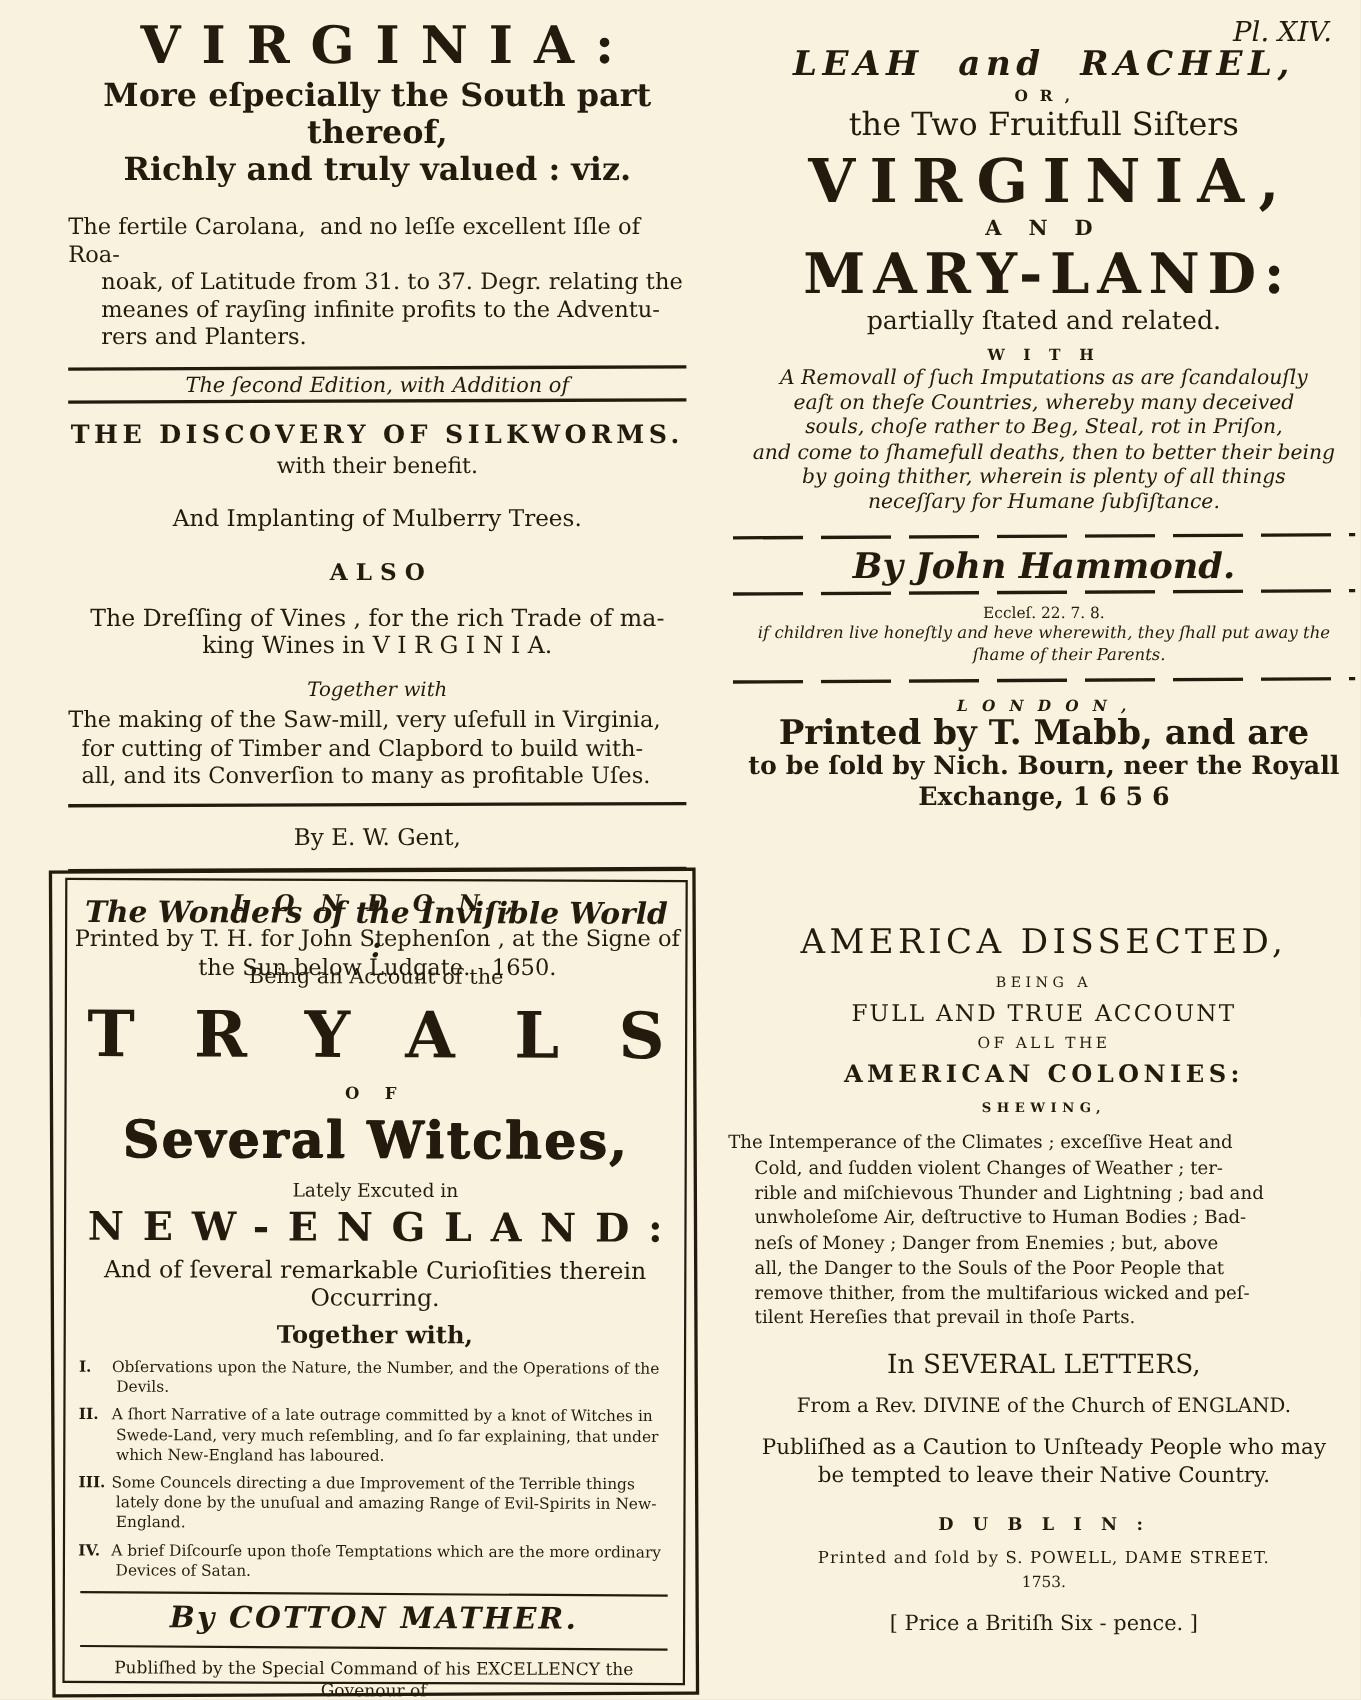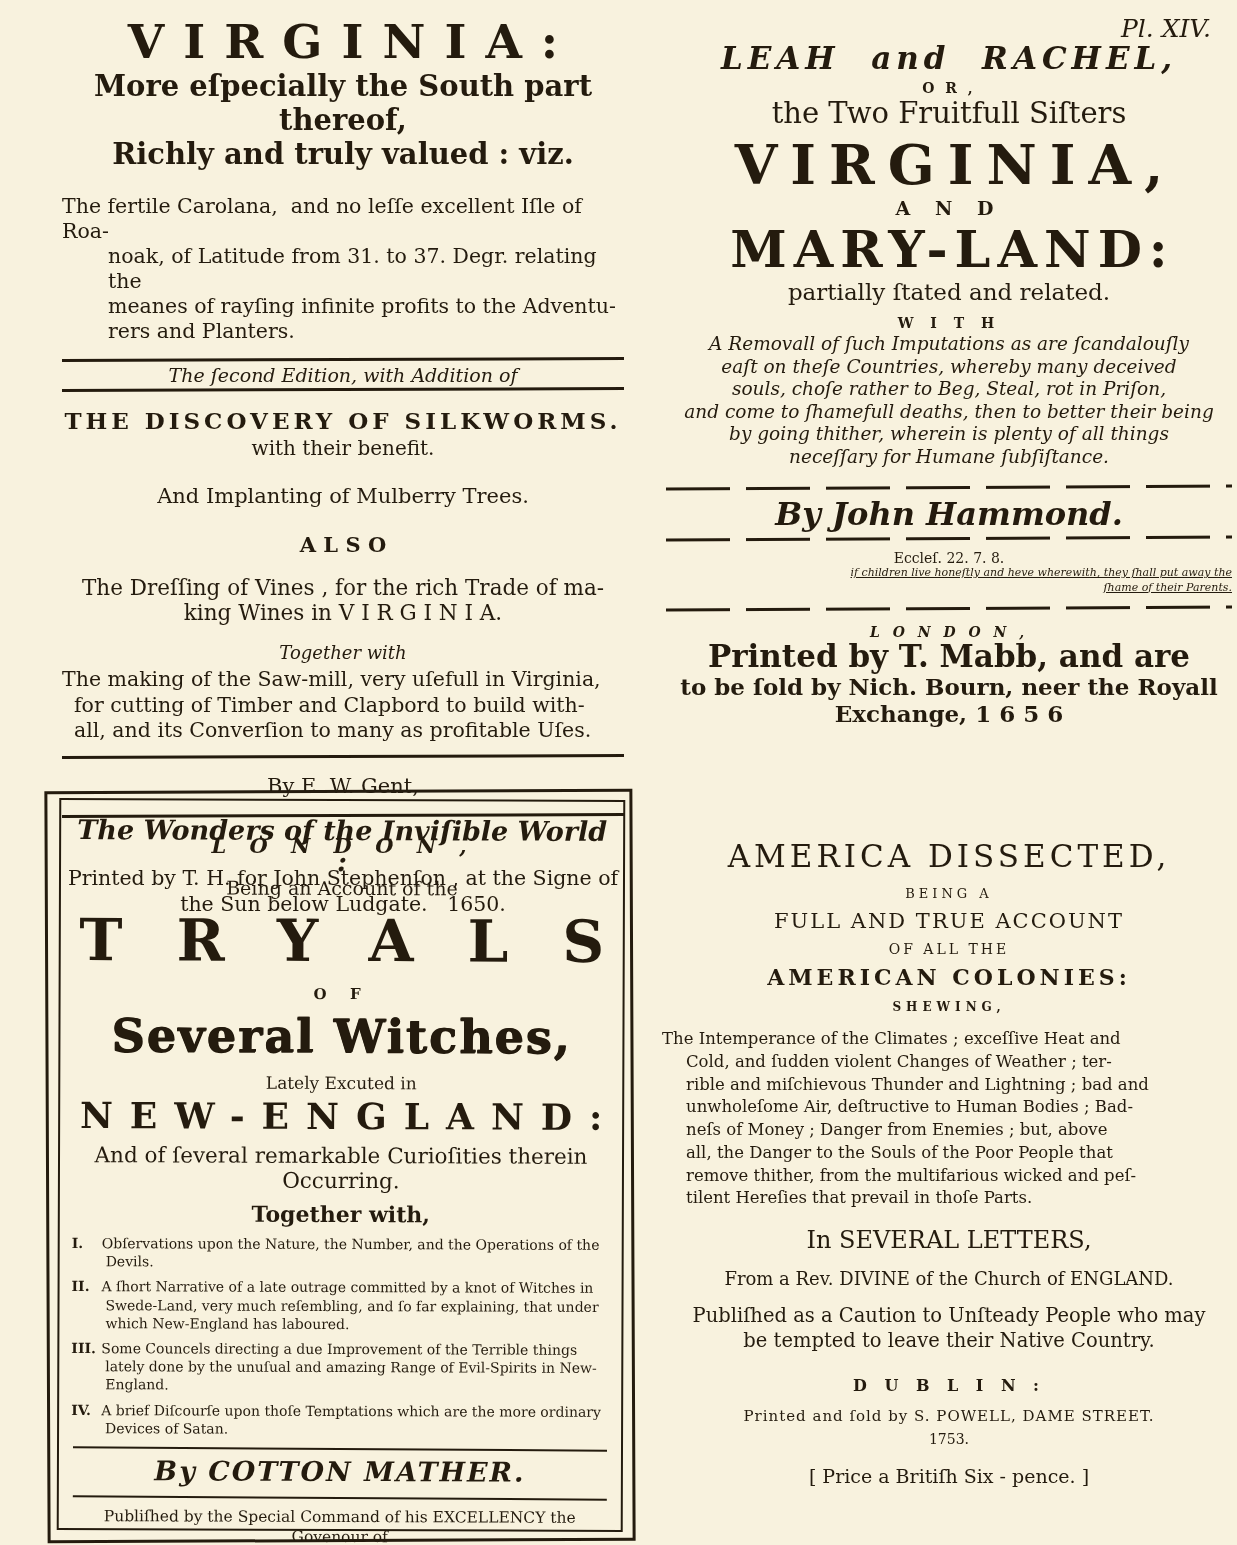--- a/index.html
+++ b/index.html
@@ -18,21 +18,21 @@
     background:repeating-linear-gradient(90deg,#241b0e 0 64px,transparent 64px 80px);}
 
   
   .plate{position:absolute;top:14px;right:26px;font-style:italic;font-size:25px;}
 
   
   .col-virginia{position:absolute;left:62px;top:14px;width:562px;}
   .v-title{font-size:47px;font-weight:bold;letter-spacing:19px;margin-right:-19px;}
   .v-sub{font-size:29px;font-weight:bold;line-height:1.18;}
   .v-para{font-size:20.5px;text-align:left;line-height:1.22;margin-top:22px;}
-  .v-para .ind{margin-left:46px;}
+  .v-para .ind{margin-left:30px;}
   .v-rule-wrap{margin-top:14px;}
   .v-edition{font-style:italic;font-size:19px;margin:3px 0 2px;}
   .v-silk{font-size:23px;font-weight:bold;letter-spacing:4px;margin-top:16px;}
   .v-benefit{font-size:20px;margin-top:2px;}
   .v-mulberry{font-size:21px;margin-top:24px;}
   .v-also{font-size:21px;font-weight:bold;margin-top:24px;}
   .v-vines{font-size:21.5px;line-height:1.2;margin-top:18px;}
   .v-together{font-style:italic;font-size:18px;margin-top:16px;}
   .v-sawmill{font-size:20.5px;text-align:left;line-height:1.24;margin-top:4px;}
   .v-sawmill .ind{margin-left:12px;}
@@ -47,21 +47,21 @@
   .l-sisters{font-size:29px;margin-top:0px;}
   .l-virginia{font-size:55px;font-weight:bold;letter-spacing:13px;margin-right:-13px;margin-top:2px;}
   .l-and{font-size:19px;font-weight:bold;letter-spacing:9px;}
   .l-maryland{font-size:51px;font-weight:bold;letter-spacing:7px;margin-right:-7px;}
   .l-cond1{font-size:30px;margin-top:2px;}
   .l-cond2{font-size:23px;}
   .l-with{font-size:14px;font-weight:bold;letter-spacing:6px;margin-top:10px;}
   .l-ital{font-style:italic;font-size:18.5px;line-height:1.22;margin-top:2px;}
   .l-by{font-style:italic;font-weight:bold;font-size:32px;margin:6px 0 4px;}
   .l-eccl{font-size:14px;margin-top:10px;}
-  .l-quote{font-style:italic;font-size:11px;text-align:right;line-height:1.3;text-decoration:underline;}
+  .l-quote{font-style:italic;font-size:15px;text-align:center;line-height:1.3;}
   .l-quote .ind{margin-left:46px;}
   .l-city{font-style:italic;font-weight:bold;font-size:14px;letter-spacing:4px;margin-top:14px;}
   .l-imp1{font-size:31px;font-weight:bold;line-height:1.05;}
   .l-imp2{font-size:23px;font-weight:bold;line-height:1.2;}
 
   
   .box-witches{position:absolute;left:46px;top:790px;width:588px;height:752px;border-radius:15px;}
   .w-outer{position:absolute;inset:0;border:3px solid #241b0e;transform:rotate(-0.25deg);}
   .w-inner{position:absolute;inset:9px 10px 11px 12px;border:2.5px solid #241b0e;
            transform:rotate(0.2deg);padding:14px 12px 8px;}

